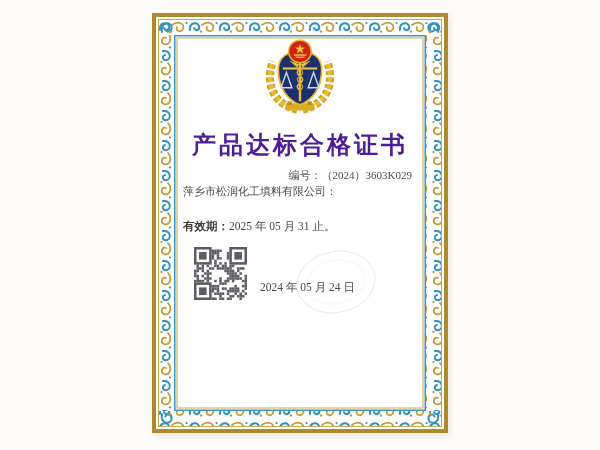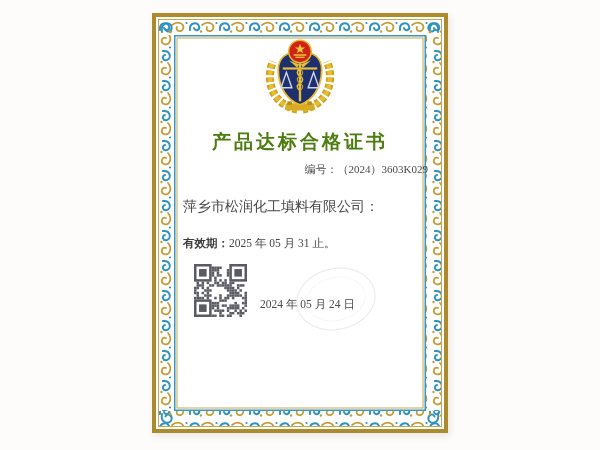--- a/index.html
+++ b/index.html
@@ -10,25 +10,25 @@
   }
   .sheet{
     position:absolute;left:152px;top:13px;width:288px;height:412px;
     background:#ffffff;border:4px solid #ac8b2e;
     box-shadow:2px 3px 7px rgba(60,40,20,.10);
   }
   .ornament{position:absolute;left:2px;top:2px;}
   .content{position:absolute;left:0;top:0;right:0;bottom:0;color:#454545;}
   .badge{width:82px;height:76px;margin:21px auto 0 auto;display:block;}
   .title{
-    margin-top:15px;text-align:center;font-size:19px;letter-spacing:3px;
-    color:#4d7c0f;font-weight:600;
-  }
-  .number-line{margin-top:7px;padding-right:16px;text-align:right;font-size:11px;color:#4a4a4a;}
-  .recipient{margin-top:21px;padding:0 27px;font-size:14px;color:#474747;font-family:Liberation Serif, serif;}
+    margin-top:15px;text-align:center;font-size:24px;letter-spacing:3px;
+    color:#4c1d95;font-weight:600;
+  }
+  .number-line{margin-top:7px;padding-right:32px;text-align:right;font-size:11px;color:#4a4a4a;}
+  .recipient{margin-top:1px;padding:0 27px;font-size:11px;color:#474747;font-family:Liberation Serif, serif;}
   .body-text{
     margin-top:3px;padding:0 27px;font-size:11.5px;line-height:19px;
     text-indent:2em;text-align:justify;color:#474747;
   }
   .validity{margin-top:18px;padding:0 27px;font-size:11.5px;line-height:19px;color:#474747;}
   .validity b{color:#3d3d3d;}
   .footer{position:relative;margin-top:9px;height:90px;}
   .qr{position:absolute;left:38px;top:2px;width:53px;height:53px;}
   .issuer{position:absolute;left:100px;right:12px;top:4px;text-align:center;font-size:11px;color:#4a4a4a;letter-spacing:.5px;}
   .date{position:absolute;left:104px;right:8px;top:35px;text-align:left;font-size:11.5px;color:#4a4a4a;}

